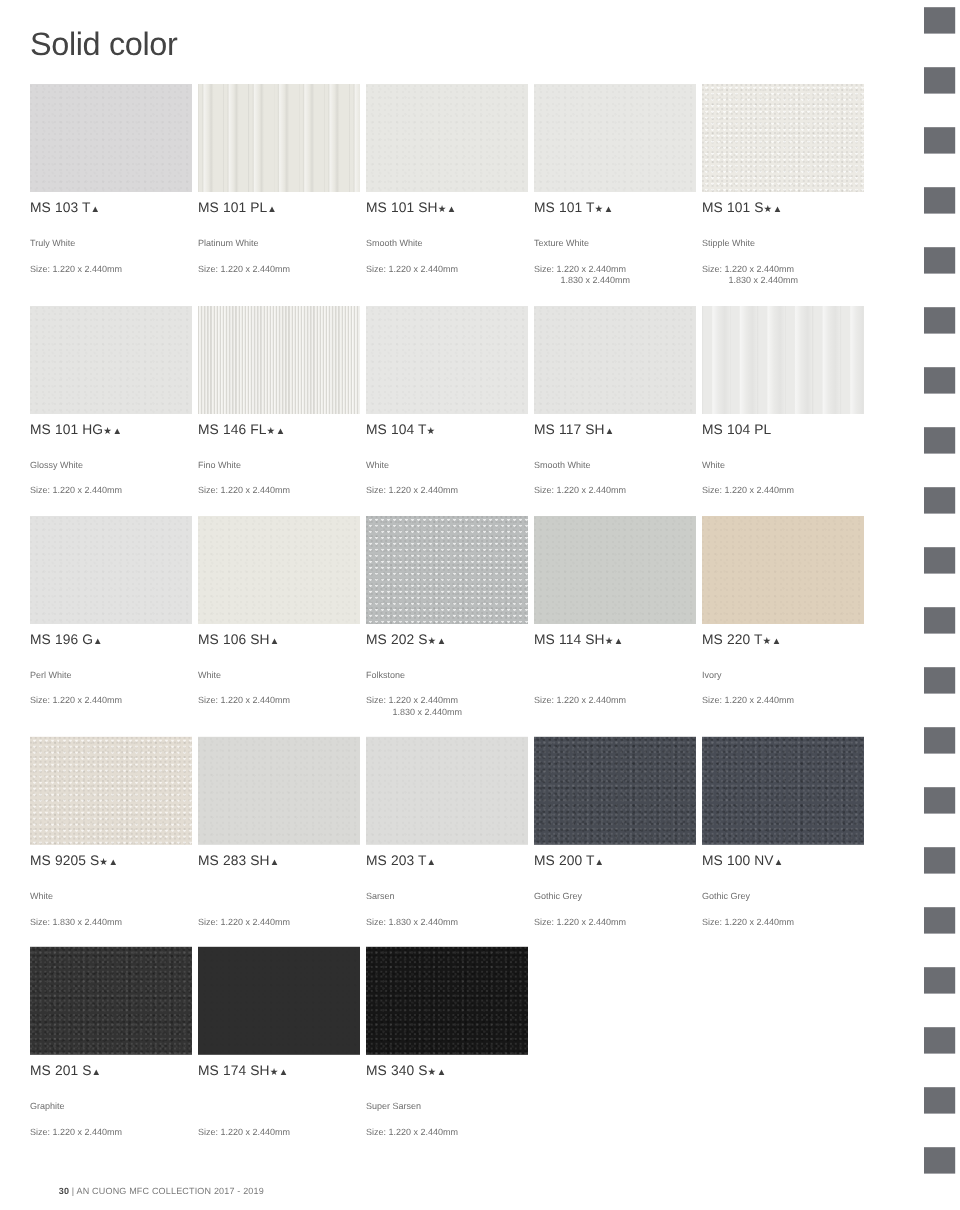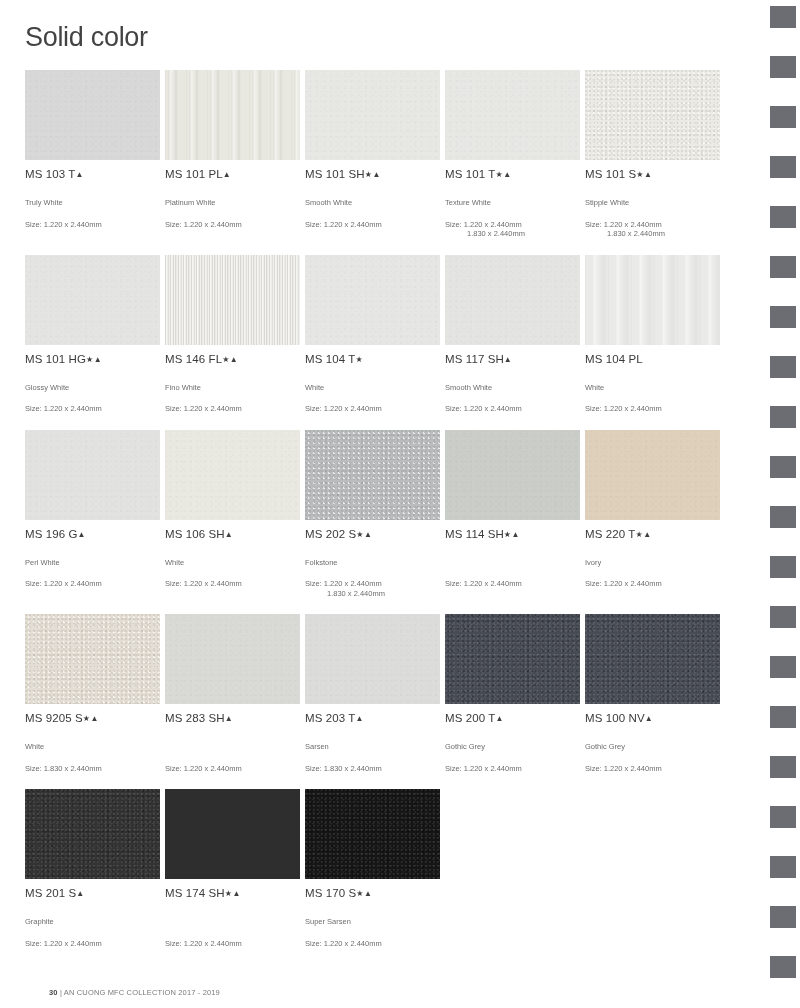--- a/index.html
+++ b/index.html
@@ -392,21 +392,21 @@
             <div class="code">MS 174 SH</div>
             <div class="marks"><span class="mark-star">★</span><span class="mark-tri">▲</span></div>
           </div>
           <div class="subtitle">&nbsp;</div>
           <div class="size">Size: 1.220 x 2.440mm</div>
         </div>
         <div class="spacer"></div>
         <div class="cell">
           <div class="swatch tex-rough" style="background: rgb(22, 22, 22);"></div>
           <div class="labelrow">
-            <div class="code">MS 170 S</div>
+            <div class="code">MS 340 S</div>
             <div class="marks"><span class="mark-star">★</span><span class="mark-tri">▲</span></div>
           </div>
           <div class="subtitle">Super Sarsen</div>
           <div class="size">Size: 1.220 x 2.440mm</div>
         </div>
       </div>
     </div>
 
   <div class="footer">
     <b>30</b><span> | </span><span>AN CUONG MFC COLLECTION 2017 - 2019</span>

